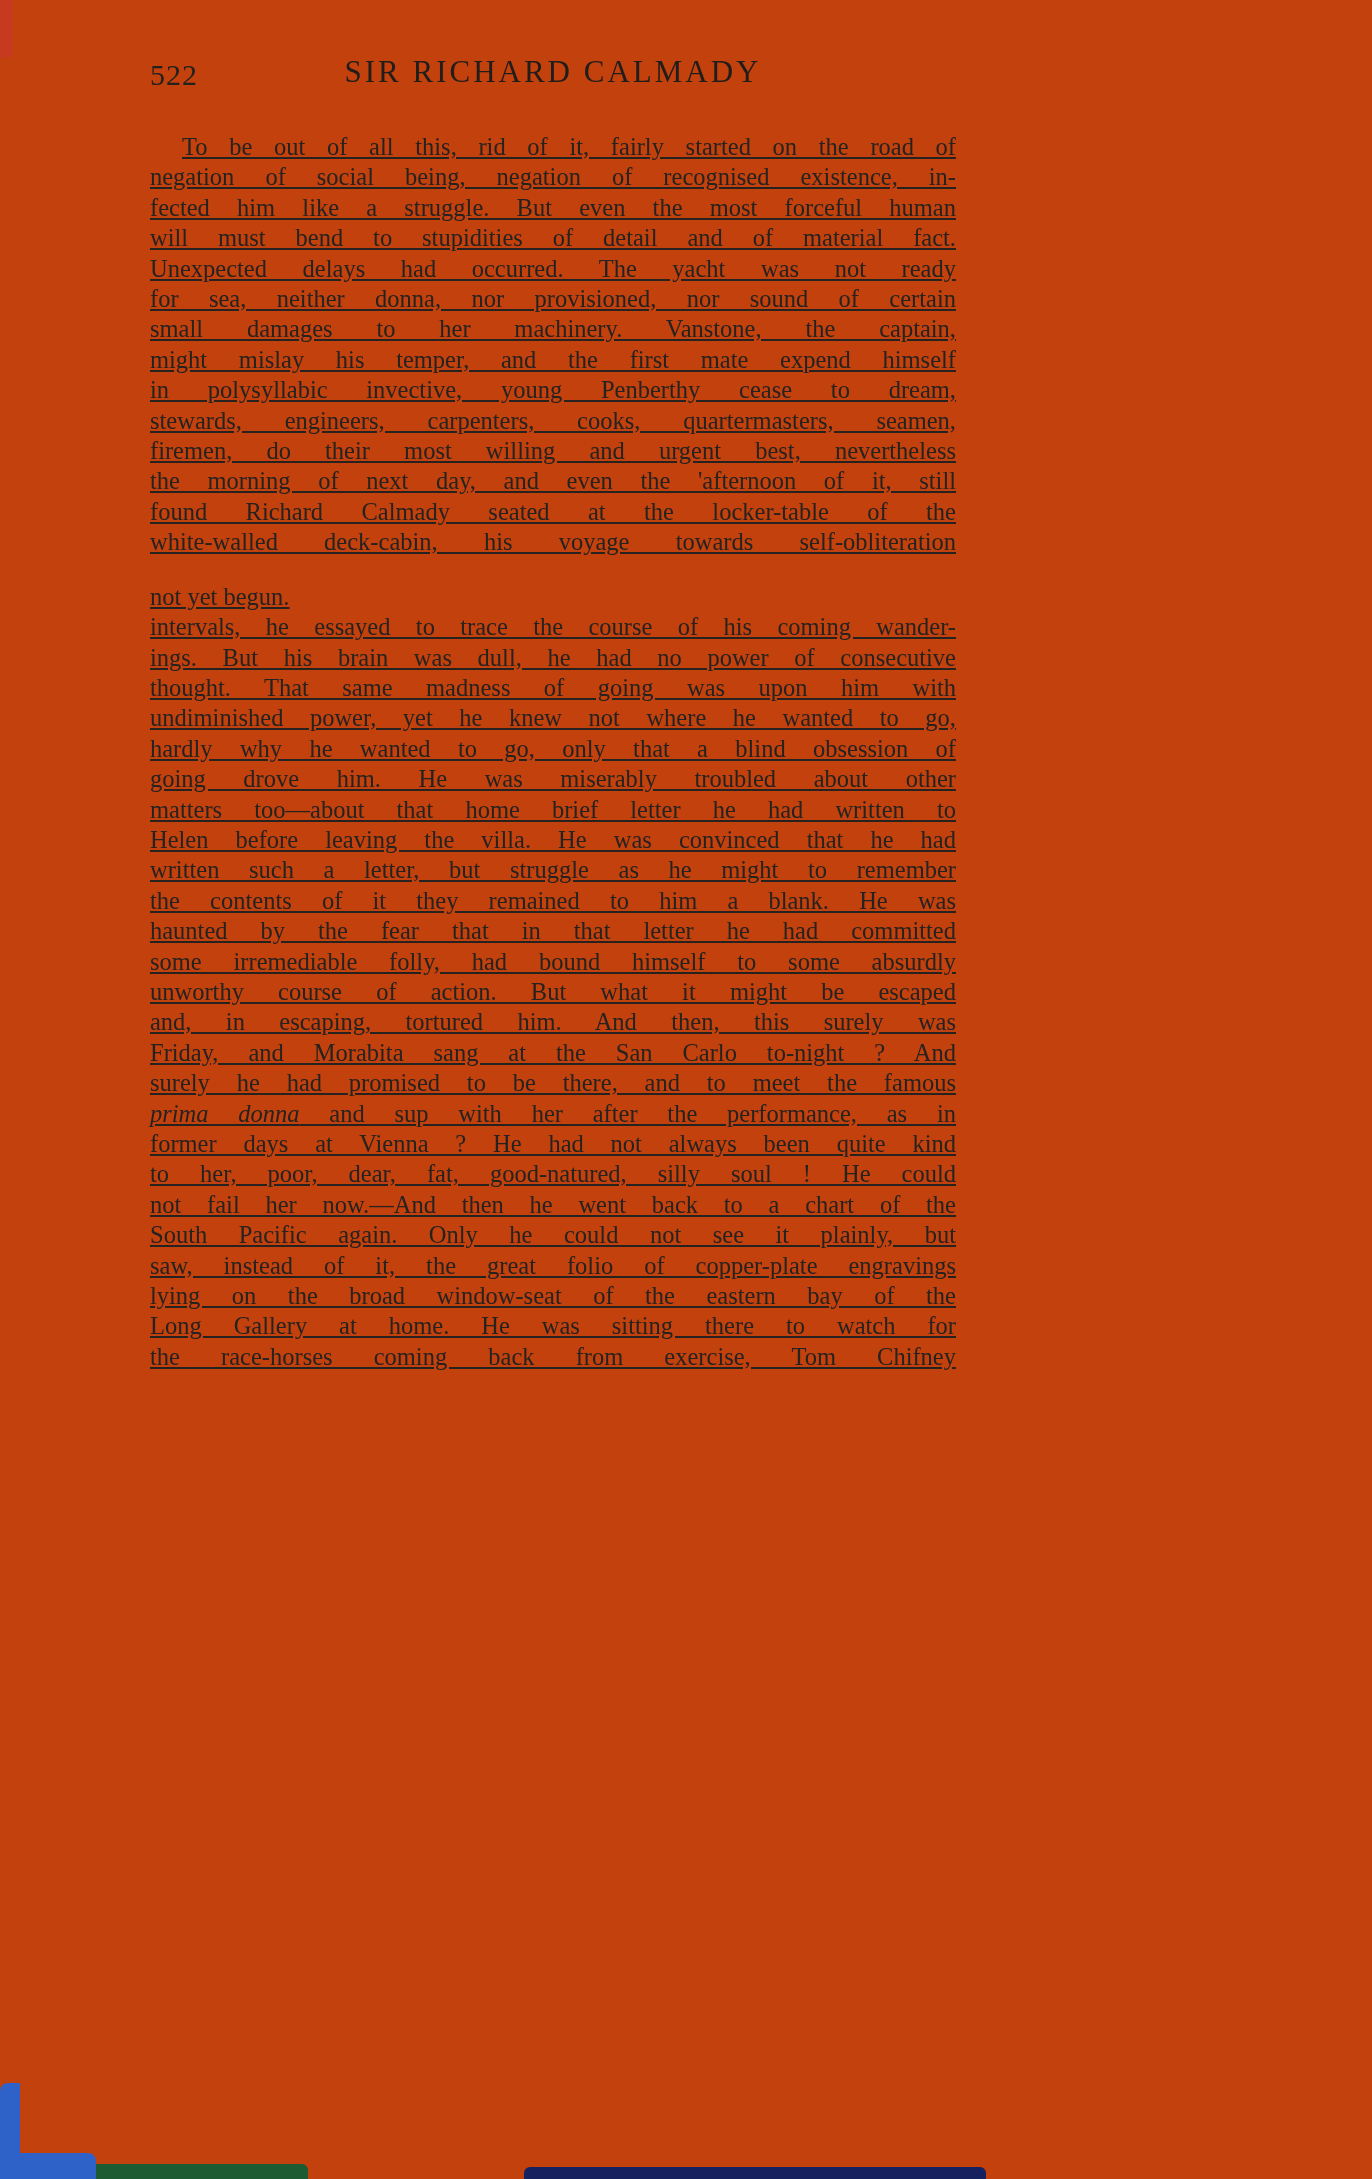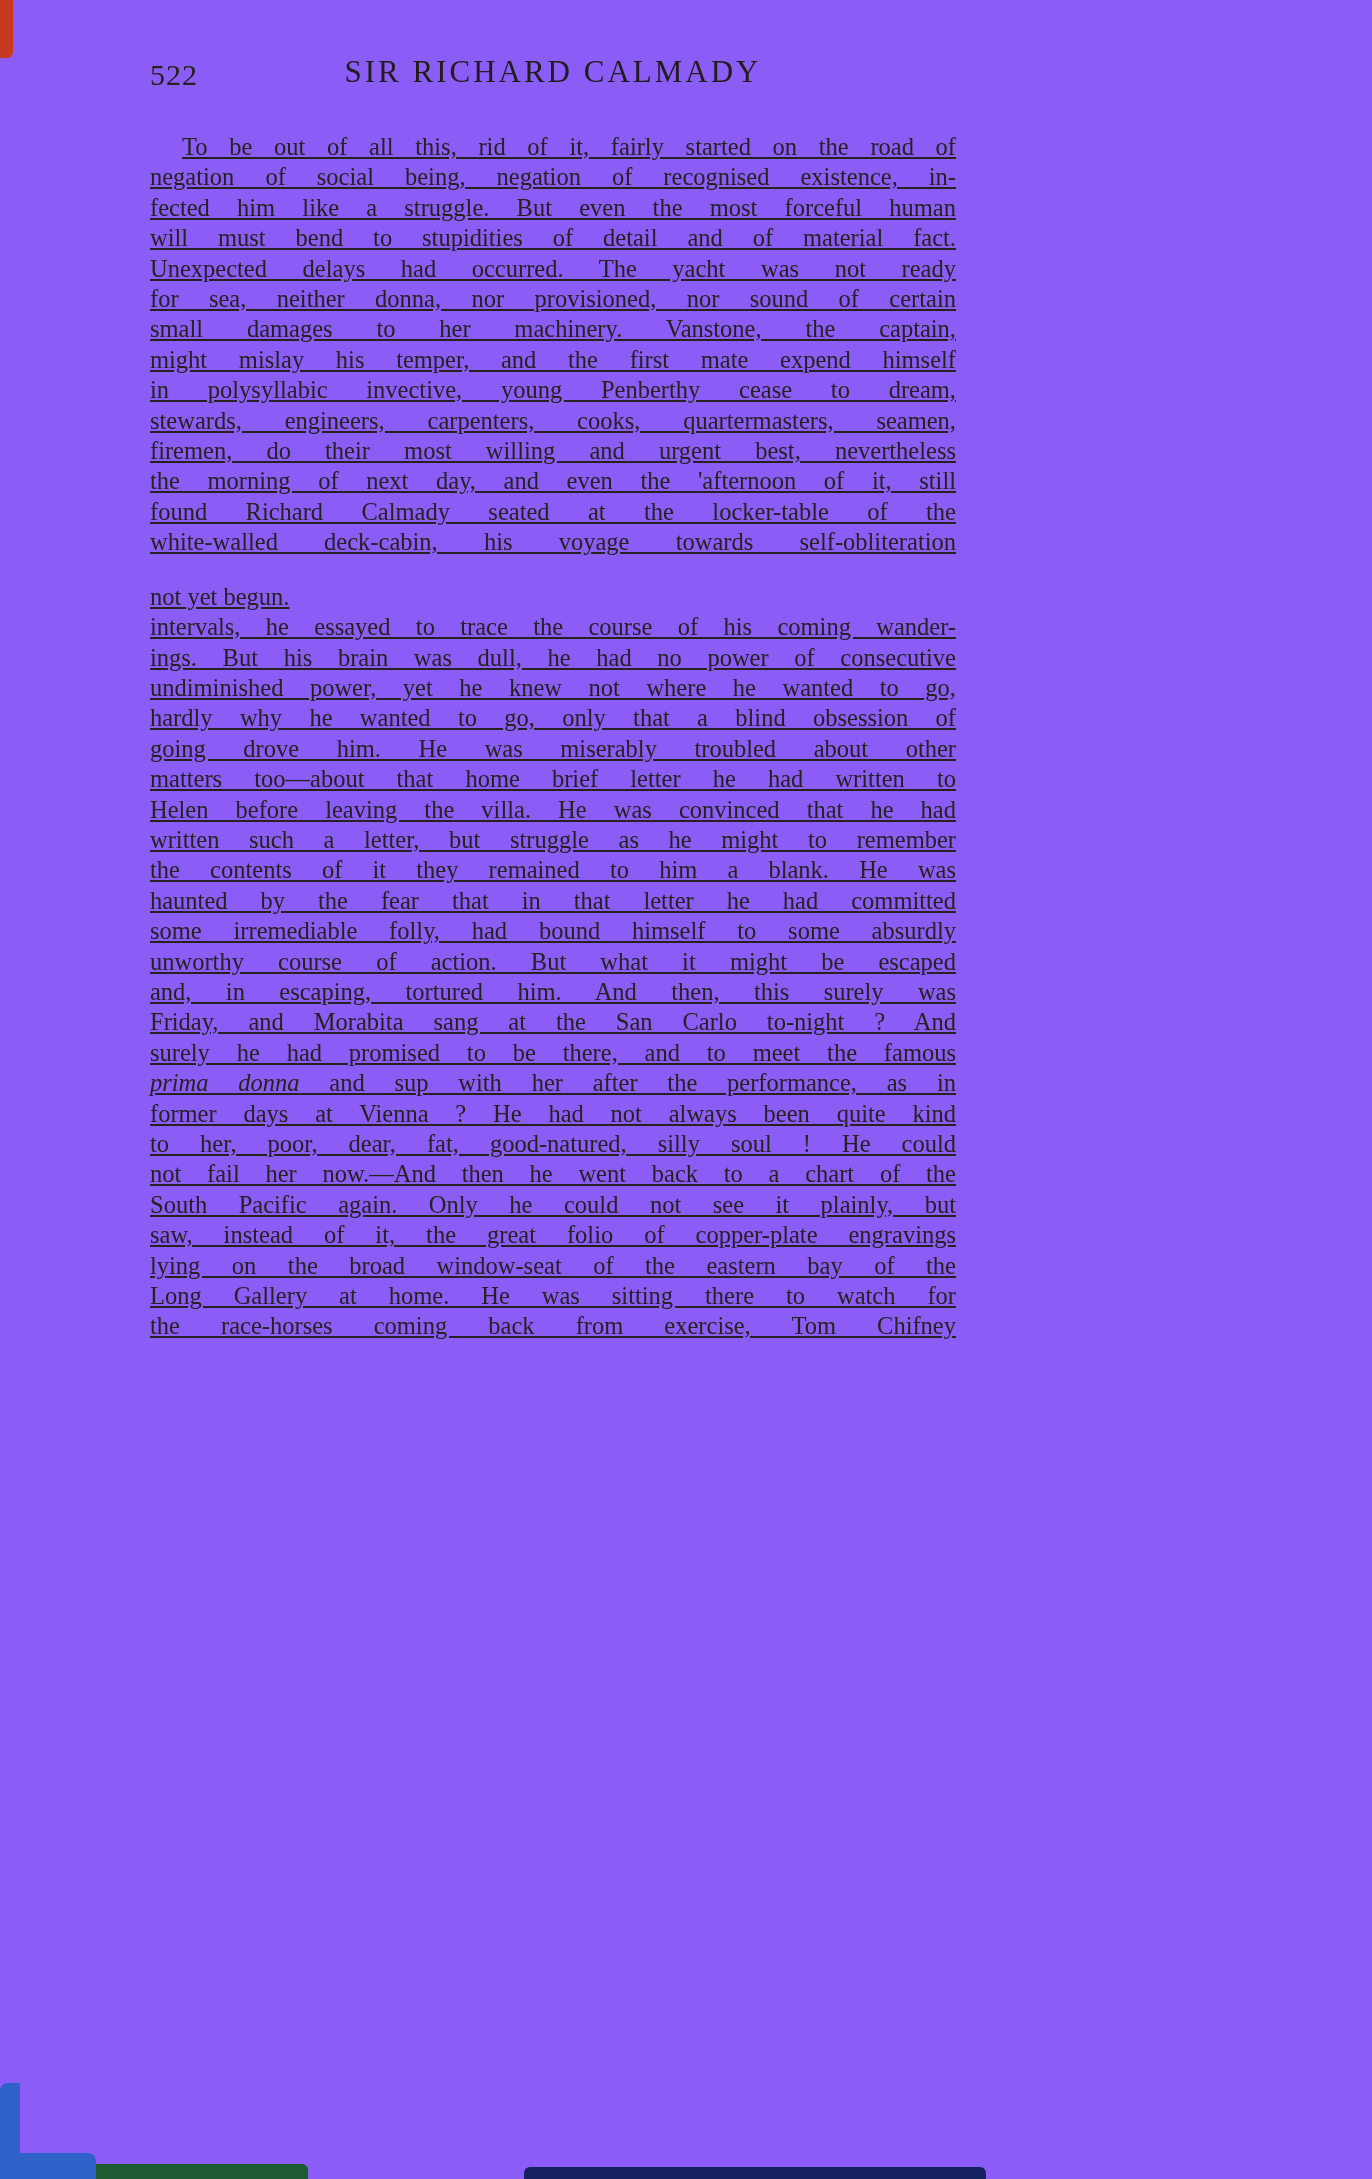--- a/index.html
+++ b/index.html
@@ -1,20 +1,20 @@
 <!DOCTYPE html>
 <html><head>
 <meta charset="utf-8">
 <style>
   html, body { margin: 0; padding: 0; }
   .page {
     position: relative;
     width: 1372px;
     height: 2179px;
-    background: #8b5cf6;
+    background: #c2410c;
     font-family: "Liberation Serif", "DejaVu Serif", serif;
     color: #262220;
     overflow: hidden;
   }
   
   .header-row {
     position: absolute;
     top: 52px;
     left: 150px;
     width: 806px;
@@ -86,20 +86,21 @@
     <div class="line">in polysyllabic invective, young Penberthy cease to dream,</div>
     <div class="line">stewards, engineers, carpenters, cooks, quartermasters, seamen,</div>
     <div class="line">firemen, do their most willing and urgent best, nevertheless</div>
     <div class="line">the morning of next day, and even the 'afternoon of it, still</div>
     <div class="line">found Richard Calmady seated at the locker-table of the</div>
     <div class="line">white-walled deck-cabin, his voyage towards self-obliteration</div>
     <div class="line plain">not yet begun.</div>
 
     <div class="line">intervals, he essayed to trace the course of his coming wander-</div>
     <div class="line">ings.  But his brain was dull, he had no power of consecutive</div>
+    <div class="line">thought.  That same madness of going was upon him with</div>
     <div class="line">undiminished power, yet he knew not where he wanted to go,</div>
     <div class="line">hardly why he wanted to go, only that a blind obsession of</div>
     <div class="line">going drove him.  He was miserably troubled about other</div>
     <div class="line">matters too—about that home brief letter he had written to</div>
     <div class="line">Helen before leaving the villa.  He was convinced that he had</div>
     <div class="line">written such a letter, but struggle as he might to remember</div>
     <div class="line">the contents of it they remained to him a blank.  He was</div>
     <div class="line">haunted by the fear that in that letter he had committed</div>
     <div class="line">some irremediable folly, had bound himself to some absurdly</div>
     <div class="line">unworthy course of action.  But what it might be escaped</div>

